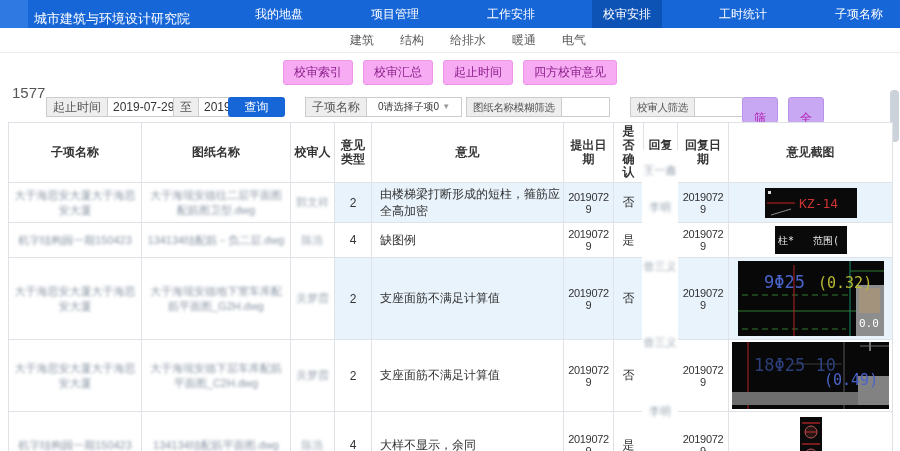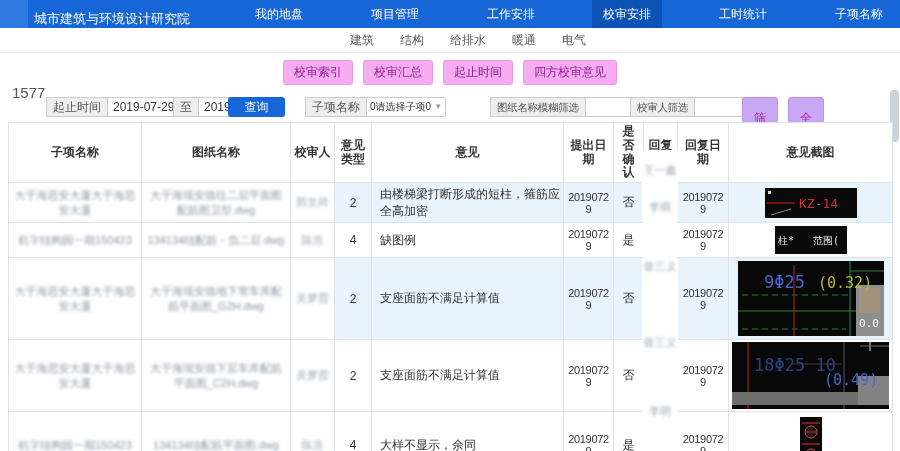--- a/index.html
+++ b/index.html
@@ -22,21 +22,21 @@
   
   .actions-row { position:absolute; left:0; top:60px; width:900px; display:flex; justify-content:center; gap:10px; }
   .pink-btn { background:#f6abf2; border:1px solid #ec97e8; color:#8d1f8d; border-radius:3px; padding:3px 10px; font-size:12px; cursor:pointer; font-family:inherit; }
   
   .count { position:absolute; left:12px; top:84px; font-size:15px; color:#555; }
   
   .filter-row { position:absolute; left:0; top:97px; width:763px; height:20px; }
   .grp { position:absolute; display:flex; height:20px; }
   .addon { background:#eee; border:1px solid #ccc; color:#555; line-height:18px; padding:0 6px; white-space:nowrap; }
   .inp { background:#fff; border:1px solid #ccc; border-left:none; line-height:18px; padding:0 5px; color:#333; white-space:nowrap; overflow:hidden; }
-  .sel { background:#fff; border:1px solid #ccc; border-left:none; line-height:18px; padding:0 3px; color:#333; display:flex; align-items:center; font-size:10px; }
+  .sel { background:#fff; border:1px solid #ccc; border-left:none; line-height:18px; padding:0 11px; color:#333; display:flex; align-items:center; font-size:10px; }
   .sel .caret2 { color:#999; margin-left:3px; font-size:8px; }
   .blue-btn { position:absolute; background:#1766d8; color:#fff; border:none; border-radius:3px; height:20px; width:57px; font-size:12px; cursor:pointer; font-family:inherit; }
   .violet-btn { position:absolute; background:#c9a8f3; border:1px solid #b893e8; color:#b21bb2; border-radius:3px; height:20px; padding:12px 11px; font-size:12px; cursor:pointer; font-family:inherit; }
   .small-addon { font-size:10.5px; letter-spacing:-0.3px; }
   
   .scroll-thumb { position:absolute; right:1px; top:90px; width:9px; height:52px; background:#ccd2d9; border-radius:4px; }
   
   .review-table { position:absolute; left:8px; top:122px; width:884px; border-collapse:collapse; table-layout:fixed; }
   .review-table th, .review-table td { border:1px solid #dfe3e8; font-size:12px; text-align:center; vertical-align:middle; padding:2px 3px; word-break:break-all; overflow:hidden; }
   .review-table th { color:#333; font-weight:700; background:#fff; line-height:1.15;margin-top:16px; }
@@ -97,21 +97,21 @@
     <div class="inp" style="width:66px;">2019-07-29</div>
   </div>
   <button class="blue-btn" style="left:228px;">查询</button>
   <div class="grp" style="left:305px;">
     <div class="addon">子项名称</div>
     <div class="sel">
         <span>0请选择子项0</span>
         <span class="caret2">▼</span>
       </div>
   </div>
-  <div class="grp" style="left:490px;">
+  <div class="grp" style="left:466px;">
     <div class="addon small-addon">图纸名称模糊筛选</div>
     <div class="inp" style="width:48px;"></div>
   </div>
   <div class="grp" style="left:630px;">
     <div class="addon small-addon">校审人筛选</div>
     <div class="inp" style="width:48px;"></div>
   </div>
   <button class="violet-btn" style="left:742px;">筛选</button>
   <button class="violet-btn" style="left:788px;">全部显示</button>
 </div>

